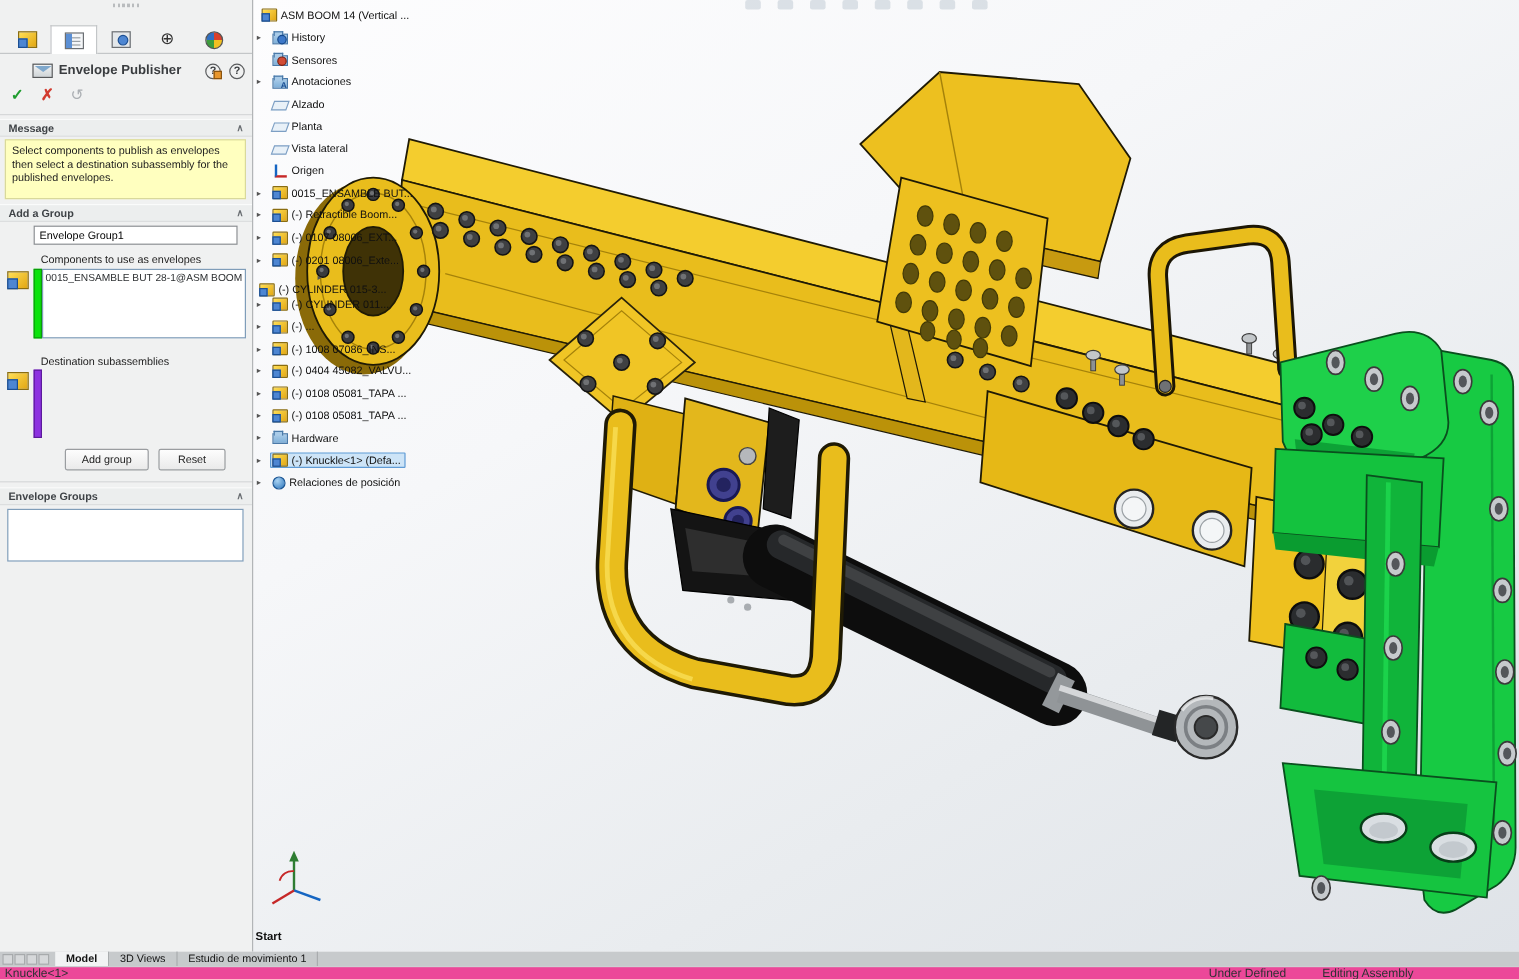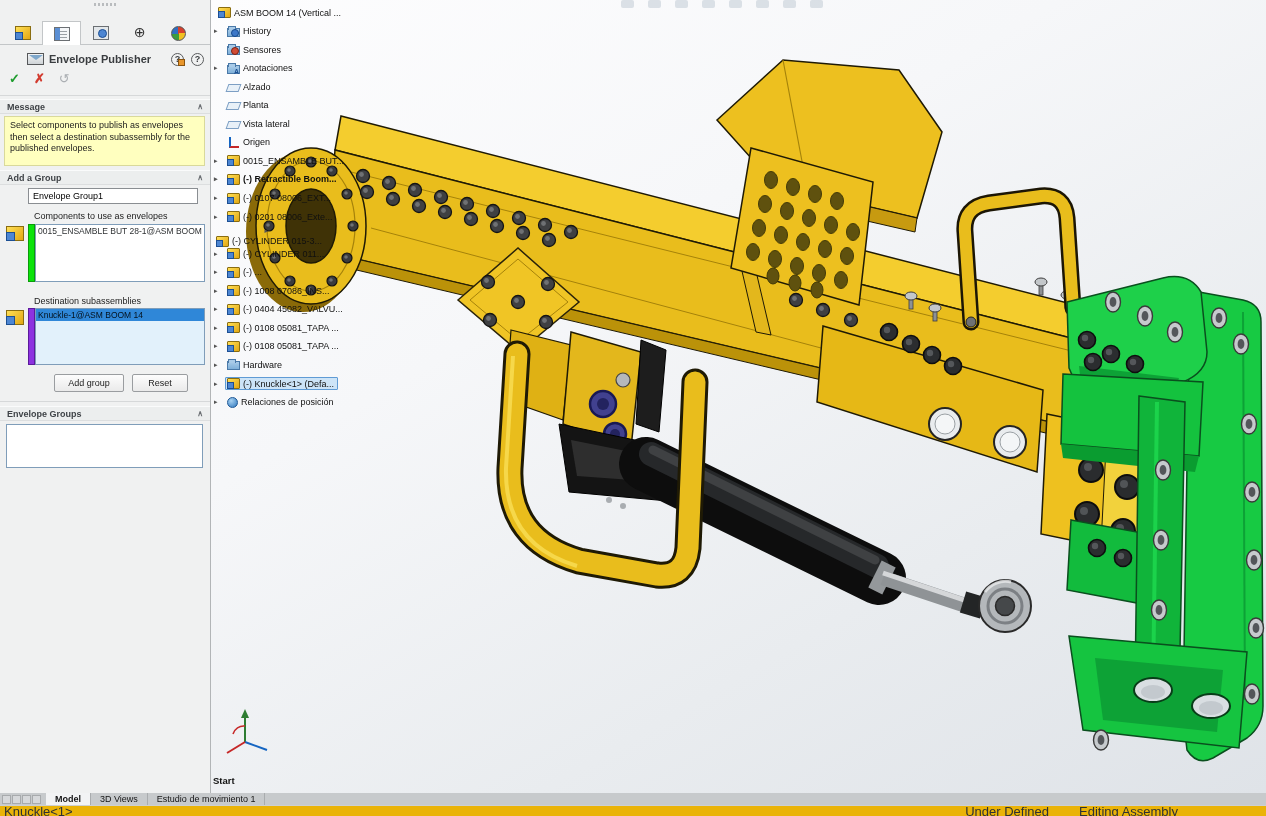--- a/index.html
+++ b/index.html
@@ -124,22 +124,22 @@
 
   
   #doctabs { position:absolute; left:0; top:793px; width:1266px; height:12px;
     background:#c7cacc; display:flex; font-size:9px; z-index:11; }
   .tabnav { width:46px; display:flex; align-items:center; gap:1px; padding-left:2px; }
   .tabnav span { width:9px; height:9px; background:#d6d8da; border:1px solid #a7aaac; }
   .dtab { padding:0 9px; display:flex; align-items:center; color:#141414;
     border-right:1px solid #a9acae; }
   .dtab.active { background:#f2f3f4; font-weight:bold; }
   #statusbar { position:absolute; left:0; top:805px; width:1266px; height:11px;
-    background:#eab308; border-top:1px solid #cdd0d2; display:flex; align-items:center;
-    font-size:13px; color:#2e3133; z-index:11; }
+    background:#ec4899; border-top:1px solid #cdd0d2; display:flex; align-items:center;
+    font-size:10px; color:#2e3133; z-index:11; }
   .status-left { margin-left:4px; }
   .status-right { margin-left:auto; margin-right:88px; display:flex; gap:30px; }
 </style>
 </head>
 <body>
 
 <div id="canvas">
   <div class="ghost-toolbar">
     <span></span>
       <span></span>
@@ -446,21 +446,21 @@
         <span class="tlabel">Origen</span>
       </span>
     </div>
     <div class="trow" style="top: 150.4px;">
       <span class="arrow">▸</span>
       <span class="selwrap">
         <span class="ticon ti-assembly"></span>
         <span class="tlabel">0015_ENSAMBLE BUT...</span>
       </span>
     </div>
-    <div class="trow" style="top: 168.95px; font-weight: bold;">
+    <div class="trow" style="top: 168.95px;">
       <span class="arrow">▸</span>
       <span class="selwrap">
         <span class="ticon ti-assembly"></span>
         <span class="tlabel">(-) Retractible Boom...</span>
       </span>
     </div>
     <div class="trow" style="top: 187.5px;">
       <span class="arrow">▸</span>
       <span class="selwrap">
         <span class="ticon ti-assembly"></span>
@@ -600,23 +600,20 @@
   <div class="complabel">Components to use as envelopes</div>
   <span class="boxicon" style="top:226px"></span>
   <div class="colorbar bar-green"></div>
   <div class="listbox compbox">
     <div class="listrow">0015_ENSAMBLE BUT 28-1@ASM BOOM 14</div>
   </div>
 
   <div class="destlabel">Destination subassemblies</div>
   <span class="boxicon" style="top:310px"></span>
   <div class="colorbar bar-purple"></div>
-  <div class="listbox destbox">
-    <div class="listrow destrow">Knuckle-1@ASM BOOM 14</div>
-  </div>
 
   <button class="btn btn-add">Add group</button>
   <button class="btn btn-reset">Reset</button>
 
   <div class="pmdivider" style="top:401px"></div>
   <div class="sechead" style="top:406px">
     <span>Envelope Groups</span>
     <span class="chev">∧</span>
   </div>
   <div class="envbox"></div>

